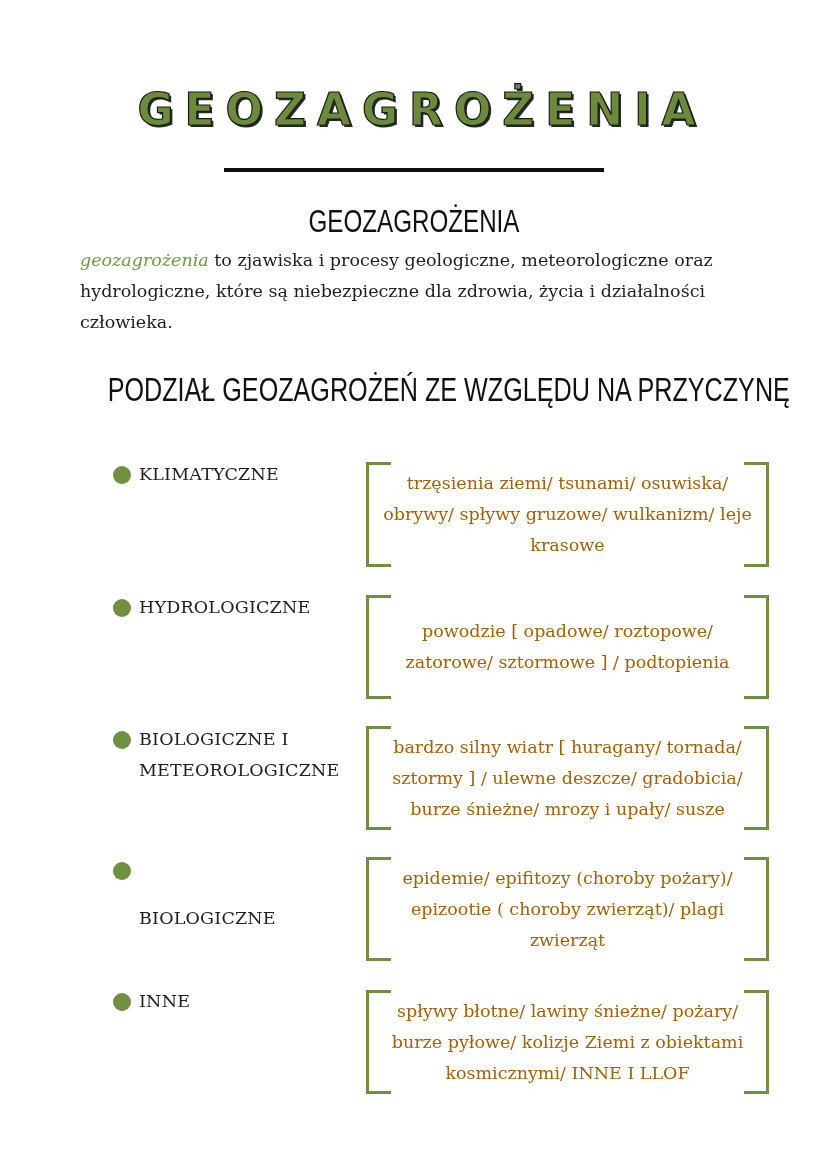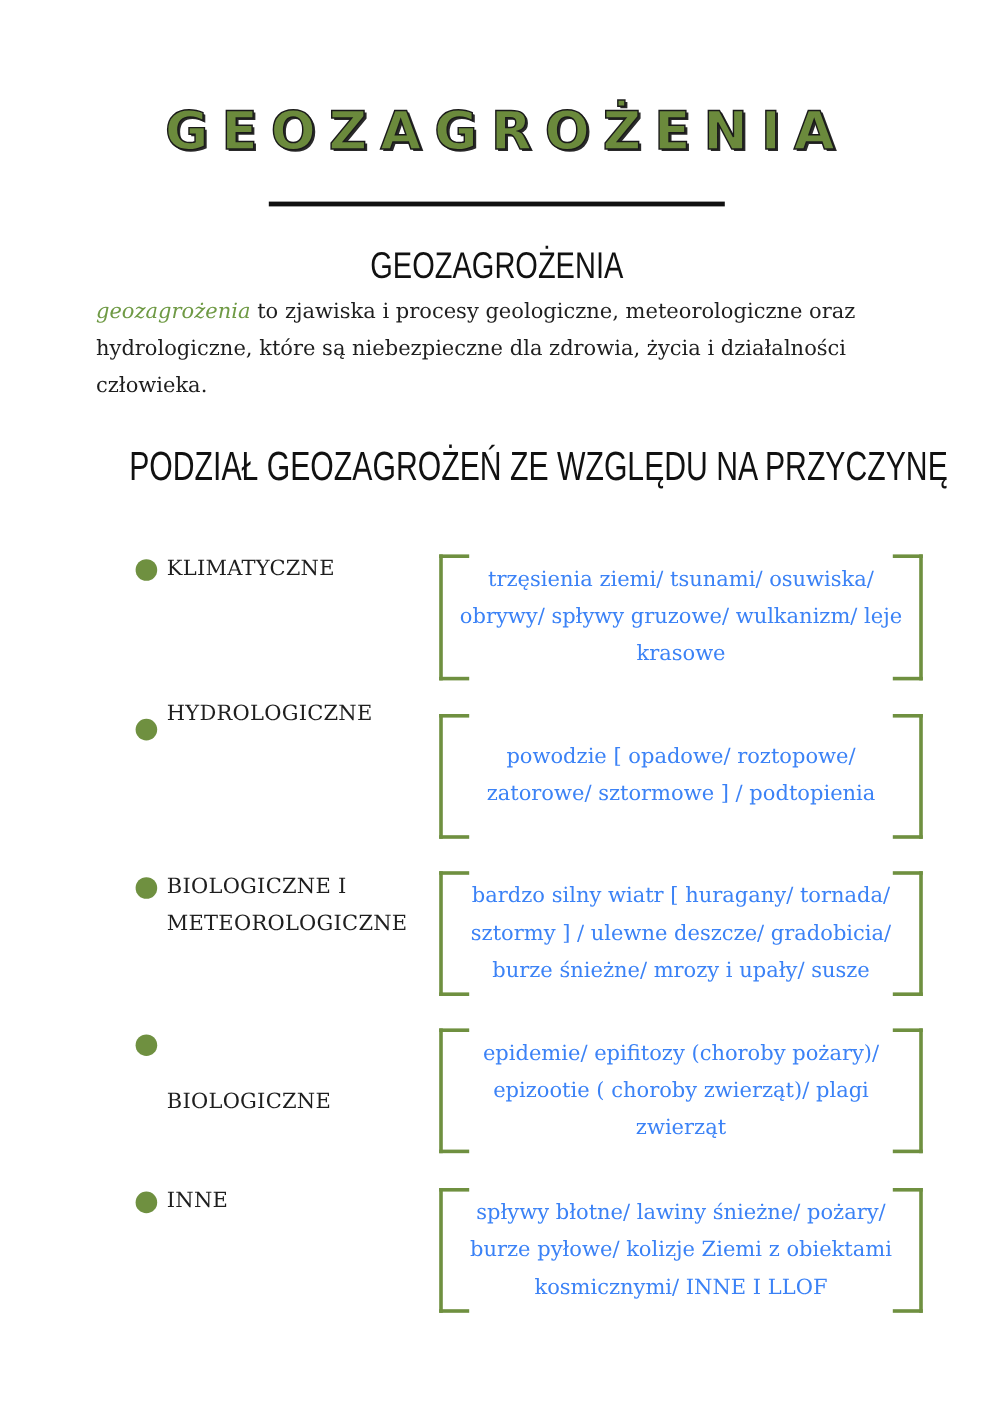--- a/index.html
+++ b/index.html
@@ -33,21 +33,21 @@
     .category {
       position: absolute; left: 139px; font-size: 17.5px; line-height: 31px; color: #1e1e1e; letter-spacing: 0.2px;
     }
     .bracket-box { position: absolute; left: 366px; width: 403px; }
     .br-left, .br-right { position: absolute; top: 0; bottom: 0; width: 22px; border-top: 3px solid #6f9040; border-bottom: 3px solid #6f9040; }
     .br-left { left: 0; border-left: 3px solid #6f9040; }
     .br-right { right: 0; border-right: 3px solid #6f9040; }
     .examples {
       position: absolute; left: 6px; right: 6px; top: 0; bottom: 0;
       display: flex; align-items: center; justify-content: flex-start; text-align: center;
-      font-size: 17.5px; line-height: 31px; color: #3b82f6;
+      font-size: 17.5px; line-height: 31px; color: #a16207;
     }
   </style>
 </head>
 <body>
 
 <div class="title">GEOZAGROŻENIA</div>
 <div class="divider"></div>
 
 <div class="subtitle">GEOZAGROŻENIA</div>
 
@@ -62,21 +62,21 @@
     <div class="br-left"></div>
     <div class="br-right"></div>
     <div class="examples" style="padding:0 6px;">
         <span>trzęsienia ziemi/ tsunami/ osuwiska/ obrywy/ spływy gruzowe/ wulkanizm/ leje krasowe</span>
       </div>
   </div>
 </div>
 
 <div class="row" style="top:0;">
   <div class="bullet" style="top:599px;"></div>
-  <div class="category" style="top:580px;text-align:center;">HYDROLOGICZNE</div>
+  <div class="category" style="top:592px;text-align:center;">HYDROLOGICZNE</div>
   <div class="bracket-box" style="top:595px; height:104px;">
     <div class="br-left"></div>
     <div class="br-right"></div>
     <div class="examples" style="padding:0 14px;">
         <span>powodzie [ opadowe/ roztopowe/ zatorowe/ sztormowe ] / podtopienia</span>
       </div>
   </div>
 </div>
 
 <div class="row" style="top:0;">

